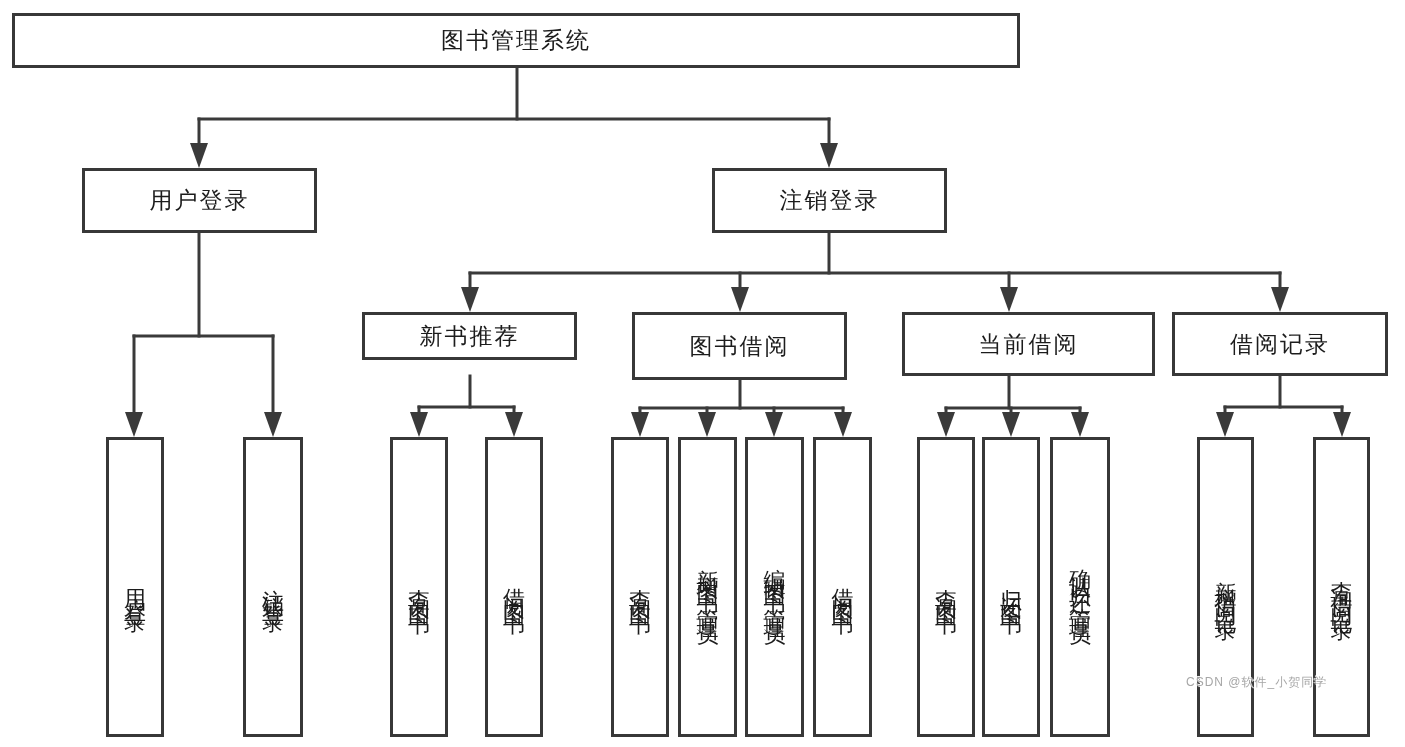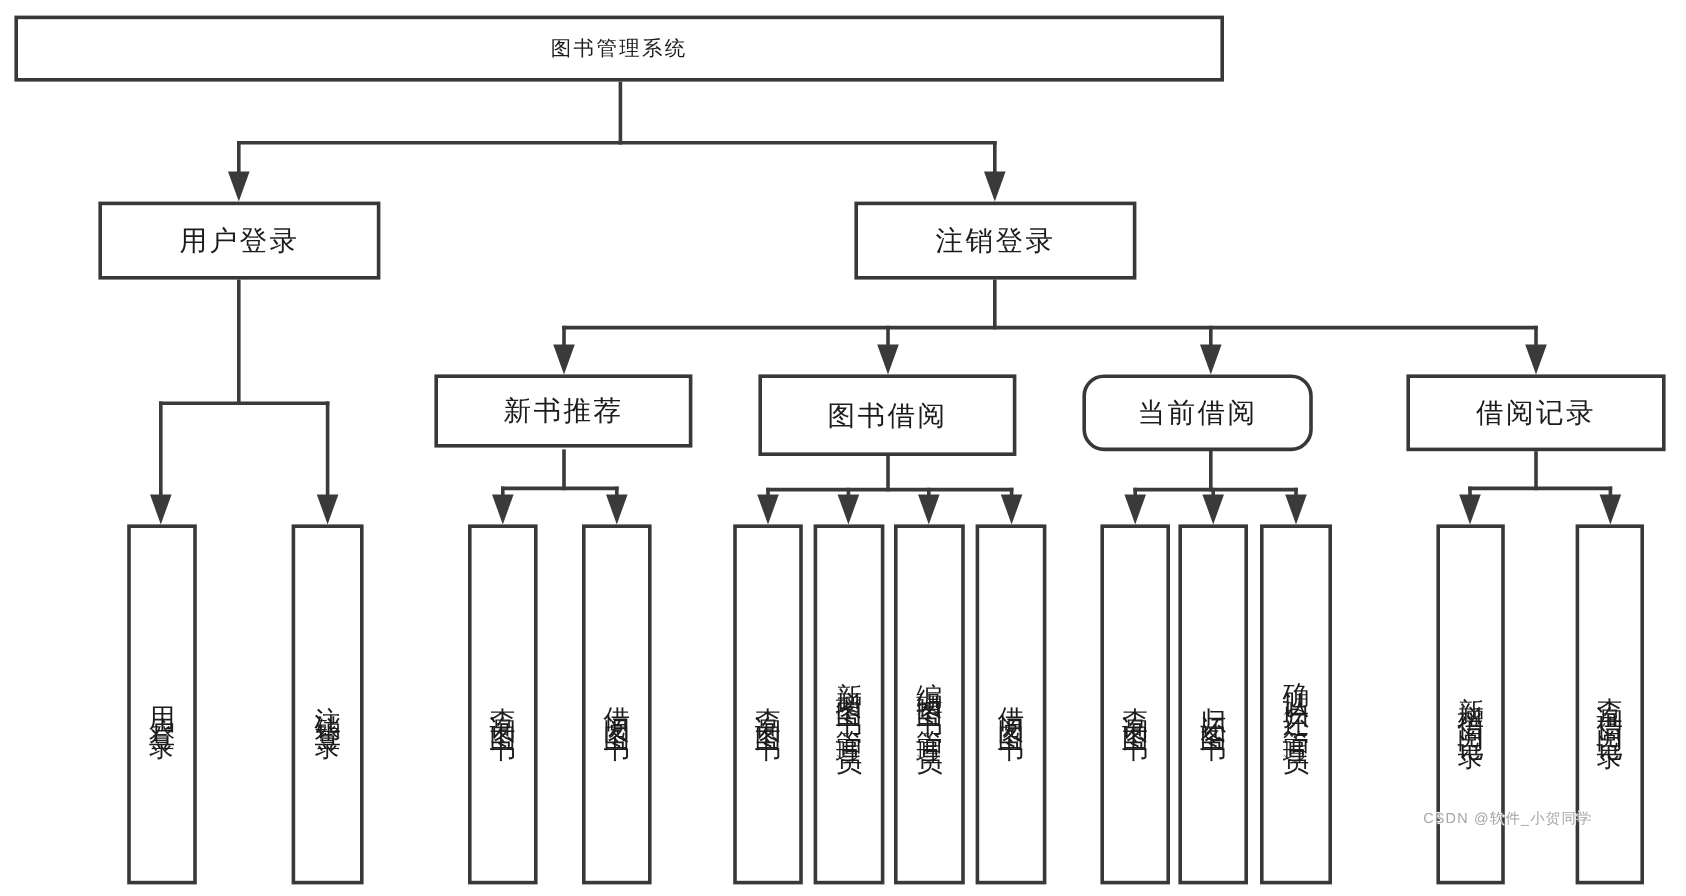--- a/index.html
+++ b/index.html
@@ -22,21 +22,21 @@
   }
   .hnode{font-size:23px;letter-spacing:2px;}
   .vnode{font-size:22px;}
   .vnode span{
     writing-mode:vertical-rl;
     text-orientation:mixed;
     letter-spacing:8px;
     line-height:1;
     white-space:nowrap;
   }
-  .root{font-size:17px;}
+  .root{font-size:23px;}
   #watermark{
     position:absolute;
     left:1186px;top:674px;
     z-index:3;
     font-size:12px;
     color:var(--wm,#a6a6a6);
     text-shadow:0 0 2px #fff,1px 1px 0 #fff,-1px -1px 0 #fff;
     white-space:nowrap;
     letter-spacing:1px;
   }
@@ -105,27 +105,27 @@
     <span>图书管理系统</span>
   </div>
 
   <div class="node hnode" style="left:82px;top:168px;width:235px;height:65px;">
     <span>用户登录</span>
   </div>
   <div class="node hnode" style="left:712px;top:168px;width:235px;height:65px;">
     <span>注销登录</span>
   </div>
 
-  <div class="node hnode" style="left:362px;top:312px;width:215px;height:61px;">
+  <div class="node hnode" style="left:362px;top:312px;width:215px;height:48px;">
     <span>新书推荐</span>
   </div>
   <div class="node hnode" style="left:632px;top:312px;width:215px;height:68px;">
     <span>图书借阅</span>
   </div>
-  <div class="node hnode" style="left:902px;top:312px;width:192px;height:64px;border-radius:18px;">
+  <div class="node hnode" style="left:902px;top:312px;width:253px;height:64px;">
     <span>当前借阅</span>
   </div>
   <div class="node hnode" style="left:1172px;top:312px;width:216px;height:64px;">
     <span>借阅记录</span>
   </div>
 
   <div class="node vnode" style="left:106px;top:437px;width:58px;height:300px;">
     <span>用户登录</span>
   </div>
   <div class="node vnode" style="left:243px;top:437px;width:60px;height:300px;">

